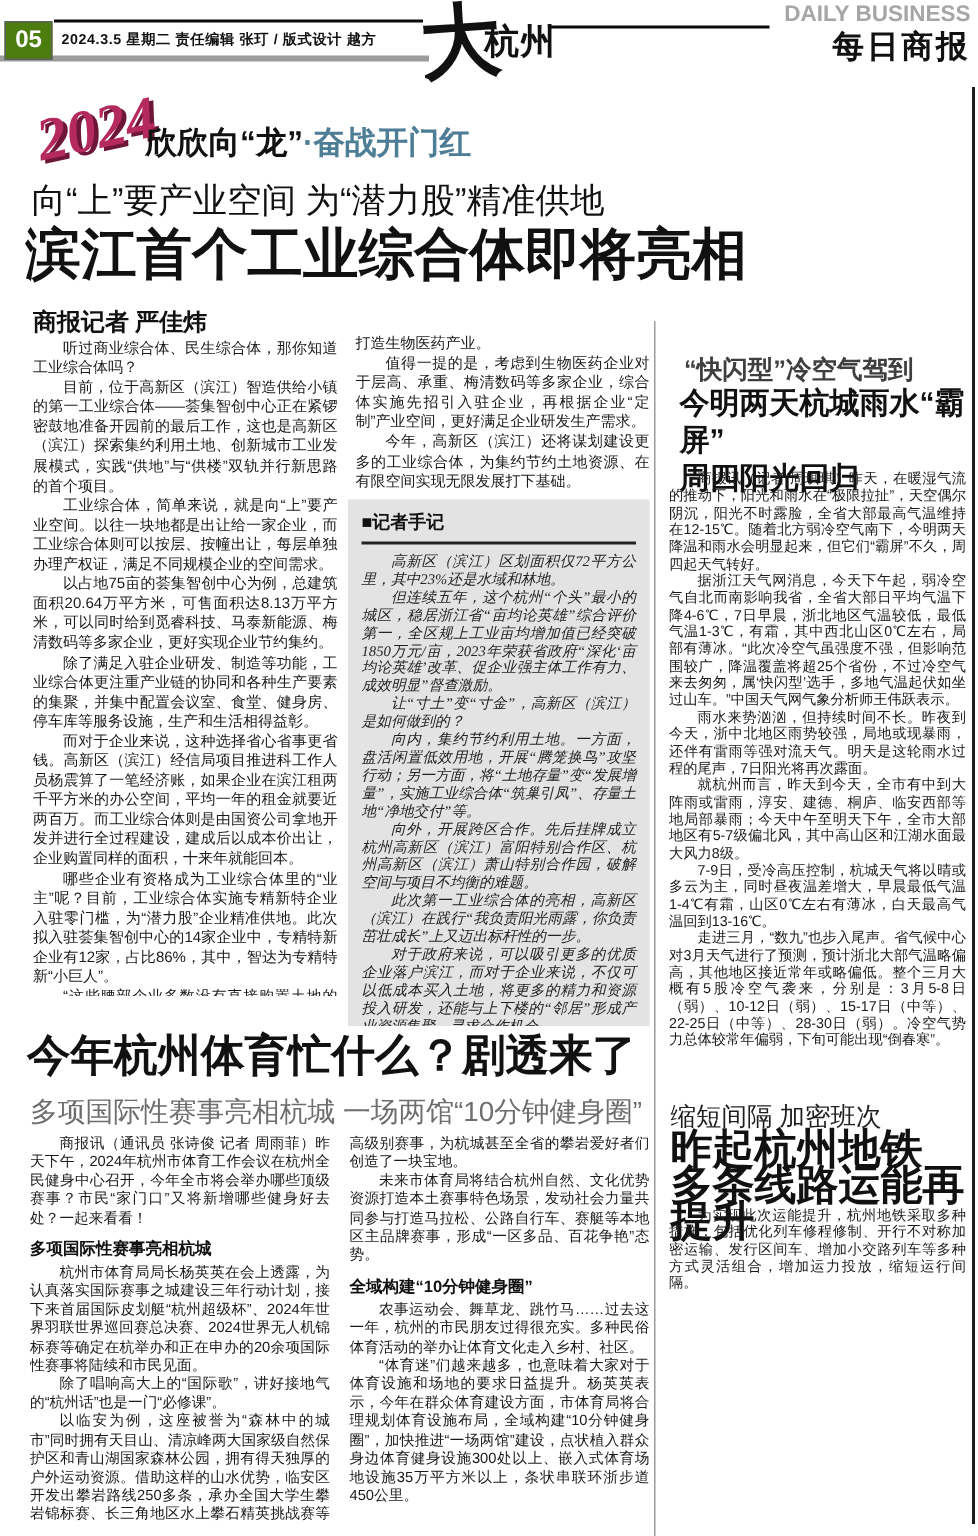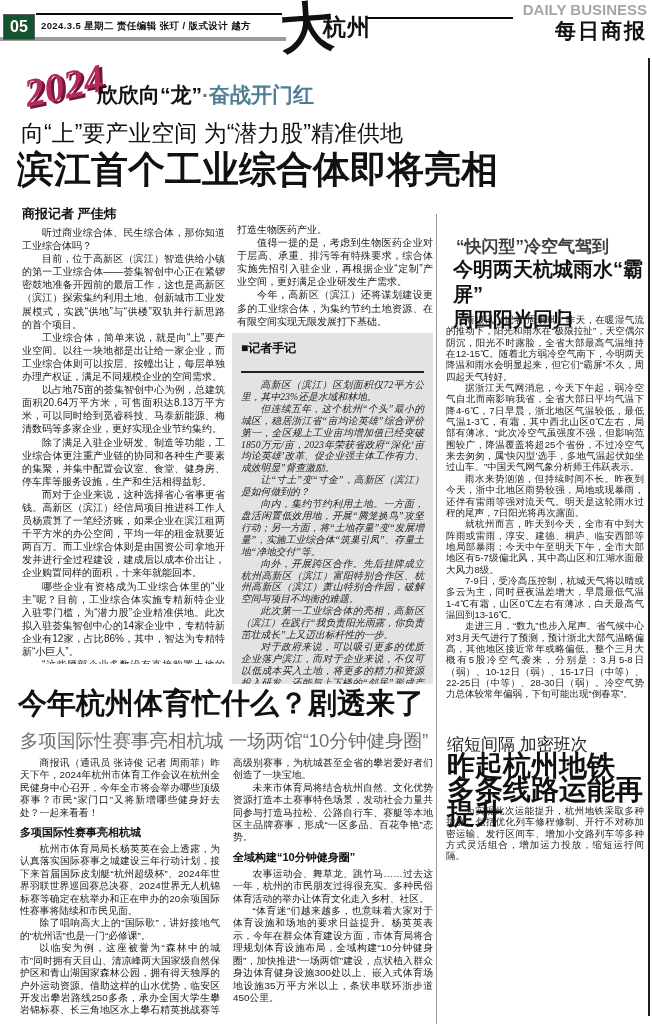--- a/index.html
+++ b/index.html
@@ -7,51 +7,51 @@
     position:relative; width:652px; height:1024px; margin:0 auto;
     background:#ffffff; overflow:hidden;
     font-family:"Liberation Sans", sans-serif; color:#111;
   }
   
   .topline-left  { position:absolute; left:36px;  top:13px; width:246px; height:2px; background:#0a0a0a; }
   .topline-right { position:absolute; left:367px; top:17px; width:146px; height:2px; background:#0a0a0a; }
   .grayline      { position:absolute; left:0;     top:37px; width:286px; height:4px; background:#9c9c9c; }
   .pagenum {
     position:absolute; left:3px; top:14px; width:30px; height:24px;
-    background:#14532d; border:1px solid #5f5f5f; color:#fff;
+    background:#4d7c0f; border:1px solid #5f5f5f; color:#fff;
     font-size:16px; font-weight:bold; text-align:center; line-height:24px;
   }
   .dateline { position:absolute; left:41px; top:20px; font-size:9.5px; font-weight:bold; letter-spacing:0.4px; }
   .mast-big  { position:absolute; left:280px; top:-8px; font-family:"Liberation Serif",serif; font-size:54px; font-weight:900; transform:rotate(-4deg); }
   .mast-small{ position:absolute; left:323px; top:12px; font-size:23px; font-weight:900; letter-spacing:1px; }
   .mast-en { position:absolute; right:5px; top:1px;  color:#a6a6a6; font-size:15px; font-weight:bold; }
   .mast-cn { position:absolute; right:5px; top:17px; font-family:"Liberation Serif",serif; font-size:21px; font-weight:900; letter-spacing:2px; }
   
   .logo2024 {
     position:absolute; left:24px; top:62px;
     font-family:"Liberation Serif",serif; font-style:italic; font-weight:900;
     font-size:40px; color:#b52a5e; transform:rotate(-12deg);
     text-shadow:2.5px 2.5px 0 #6e1638;
   }
   .slogan { position:absolute; left:97px; top:81px; font-size:21px; font-weight:900; white-space:nowrap; }
   .slogan .teal { color:#4e7e96; }
   
   .kicker   { position:absolute; left:21px; top:118px; font-size:23px; font-weight:500; white-space:nowrap; }
   .headline { position:absolute; left:17px; top:145px; font-size:37px; font-weight:900; white-space:nowrap; }
-  .byline   { position:absolute; left:22px; top:205px; font-size:13px; font-weight:bold; }
+  .byline   { position:absolute; left:22px; top:205px; font-size:16px; font-weight:bold;font-family:Liberation Serif, serif; }
   .bt p { margin:0; text-indent:2em; text-align:justify; font-size:10px; line-height:13.1px; color:#191919; }
   .lead-col1 { position:absolute; left:22px;  top:226px; width:203px; height:438px; overflow:hidden; }
   .lead-col2 { position:absolute; left:237px; top:223px; width:196px; height:108px; overflow:hidden; }
   .lead-col2 p:first-child { text-indent:0; }
   
   .note {
     position:absolute; left:232px; top:333px; width:201px; height:351px;
     background:#e3e3e3; padding:7px 9px; box-sizing:border-box; overflow:hidden;
   }
-  .note-label { font-size:12px; font-weight:900; border-bottom:2px solid #222; padding-bottom:14px; margin-bottom:6px; }
+  .note-label { font-size:12px; font-weight:900; border-bottom:2px solid #222; padding-bottom:4px; margin-bottom:6px; }
   .note-body p {
     margin:0; text-indent:2em; text-align:justify; font-size:9.8px; line-height:11.9px;
     font-family:"Liberation Serif",serif; font-style:italic; color:#222;
   }
   
   .sports-headline { position:absolute; left:18px; top:684px; font-size:29px; font-weight:900; white-space:nowrap; }
   .sports-subhead  { position:absolute; left:20px; top:728px; font-size:18.5px; font-weight:500; color:#6e6e6e; white-space:nowrap; }
   .sports-body {
     position:absolute; left:20px; top:757px; width:413px; height:264px;
     column-count:2; column-gap:13px; column-fill:auto; overflow:hidden;
@@ -97,21 +97,21 @@
       <p>目前，位于高新区（滨江）智造供给小镇的第一工业综合体——荟集智创中心正在紧锣密鼓地准备开园前的最后工作，这也是高新区（滨江）探索集约利用土地、创新城市工业发展模式，实践“供地”与“供楼”双轨并行新思路的首个项目。</p>
       <p>工业综合体，简单来说，就是向“上”要产业空间。以往一块地都是出让给一家企业，而工业综合体则可以按层、按幢出让，每层单独办理产权证，满足不同规模企业的空间需求。</p>
       <p>以占地75亩的荟集智创中心为例，总建筑面积20.64万平方米，可售面积达8.13万平方米，可以同时给到觅睿科技、马泰新能源、梅清数码等多家企业，更好实现企业节约集约。</p>
       <p>除了满足入驻企业研发、制造等功能，工业综合体更注重产业链的协同和各种生产要素的集聚，并集中配置会议室、食堂、健身房、停车库等服务设施，生产和生活相得益彰。</p>
       <p>而对于企业来说，这种选择省心省事更省钱。高新区（滨江）经信局项目推进科工作人员杨震算了一笔经济账，如果企业在滨江租两千平方米的办公空间，平均一年的租金就要近两百万。而工业综合体则是由国资公司拿地开发并进行全过程建设，建成后以成本价出让，企业购置同样的面积，十来年就能回本。</p>
       <p>哪些企业有资格成为工业综合体里的“业主”呢？目前，工业综合体实施专精新特企业入驻零门槛，为“潜力股”企业精准供地。此次拟入驻荟集智创中心的14家企业中，专精特新企业有12家，占比86%，其中，智达为专精特新“小巨人”。</p>
       <p>“这些腰部企业多数没有直接购置土地的资格，但又有开拓产业发展空间的需求。工业综合体既解决了这个困境，又能让企业节省下来的房租等资金投入到技术研发中去，实现快速发展。”杨震表示。</p>
     </div>
   <div class="lead-col2 bt">
       <p>打造生物医药产业。</p>
-      <p>值得一提的是，考虑到生物医药企业对于层高、承重、排污等有特殊要求，综合体实施先招引入驻企业，再根据企业“定制”产业空间，更好满足企业研发生产需求。</p>
+      <p>值得一提的是，考虑到生物医药企业对于层高、承重、梅清数码等多家企业，综合体实施先招引入驻企业，再根据企业“定制”产业空间，更好满足企业研发生产需求。</p>
       <p>今年，高新区（滨江）还将谋划建设更多的工业综合体，为集约节约土地资源、在有限空间实现无限发展打下基础。</p>
     </div>
 
   <aside class="note">
     <div class="note-label">■记者手记</div>
     <div class="note-body">
         <p>高新区（滨江）区划面积仅72平方公里，其中23%还是水域和林地。</p>
         <p>但连续五年，这个杭州“个头”最小的城区，稳居浙江省“亩均论英雄”综合评价第一，全区规上工业亩均增加值已经突破1850万元/亩，2023年荣获省政府“深化‘亩均论英雄’改革、促企业强主体工作有力、成效明显”督查激励。</p>
         <p>让“寸土”变“寸金”，高新区（滨江）是如何做到的？</p>
         <p>向内，集约节约利用土地。一方面，盘活闲置低效用地，开展“腾笼换鸟”攻坚行动；另一方面，将“土地存量”变“发展增量”，实施工业综合体“筑巢引凤”、存量土地“净地交付”等。</p>

